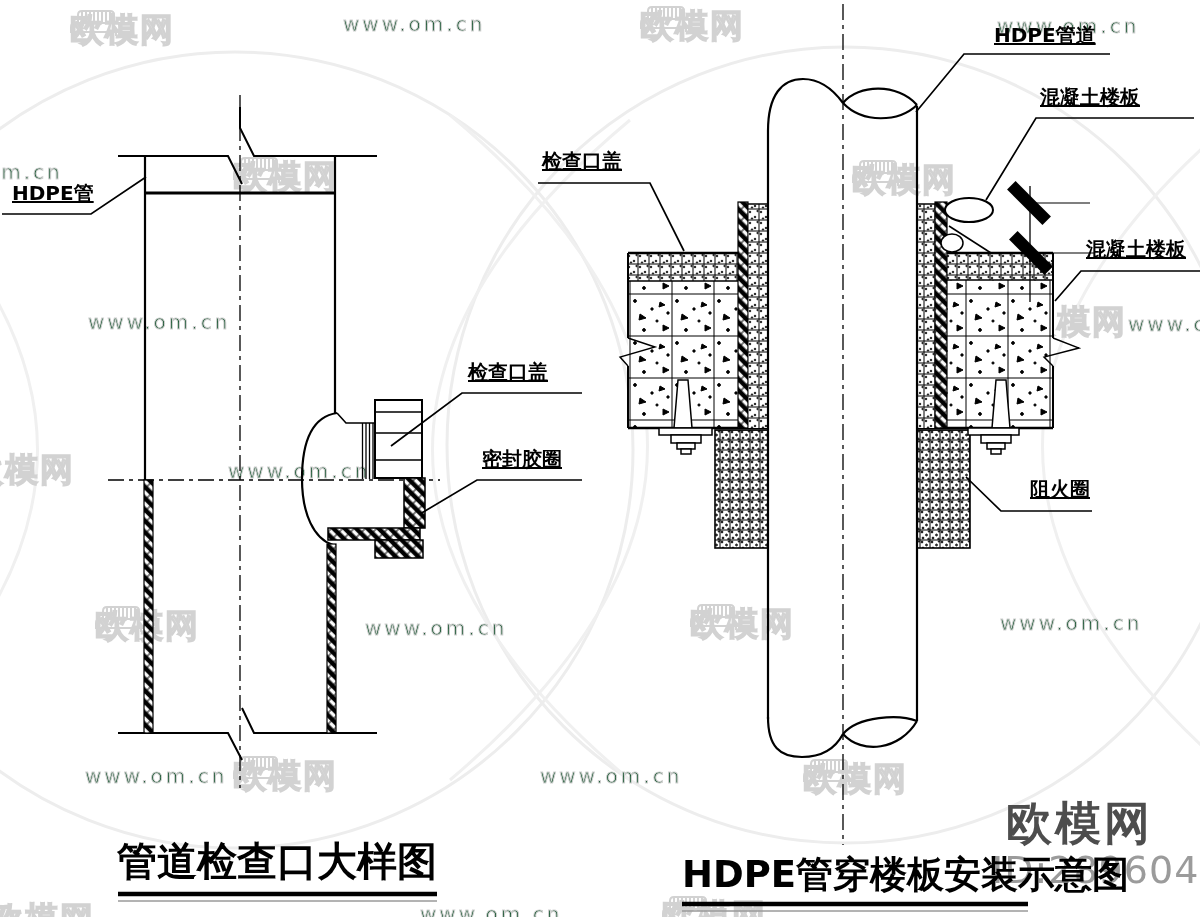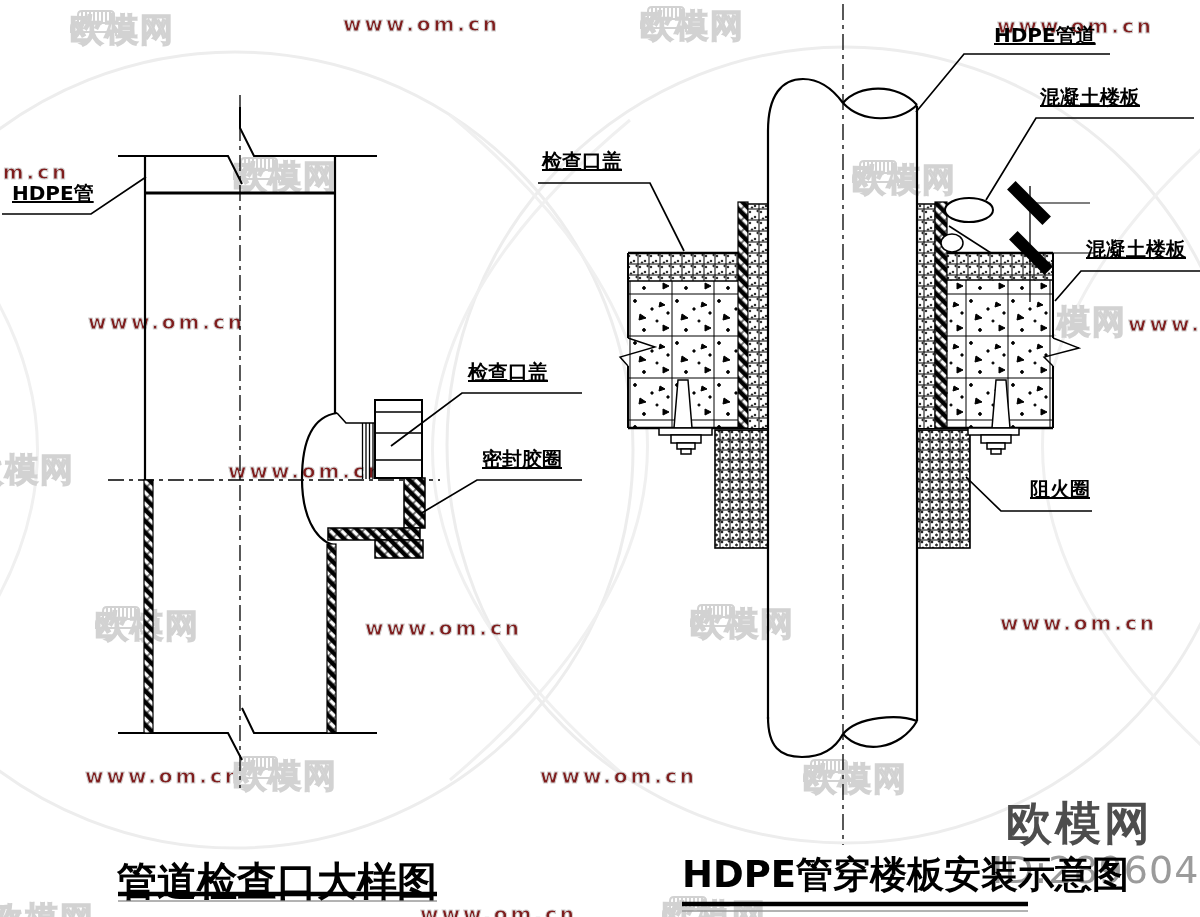--- a/index.html
+++ b/index.html
@@ -2,32 +2,32 @@
 <html><head>
 <meta charset="utf-8">
 <style>
   html,body{margin:0;padding:0;background:#fff;}
   #stage{position:relative;width:1200px;height:917px;overflow:hidden;background:#fff;
          font-family:"DejaVu Sans","Liberation Sans",sans-serif;}
   #stage svg{position:absolute;left:0;top:0;}
   .layer{position:absolute;left:0;top:0;width:1200px;height:917px;}
 
   
-  .wm-url{position:absolute;font-size:20px;font-weight:bold;letter-spacing:3px;
-          color:#7f1d1d;-webkit-text-stroke:1px #d2d2d2;white-space:nowrap;text-align:center;}
+  .wm-url{position:absolute;font-size:20px;font-weight:normal;letter-spacing:3px;
+          color:#14532d;-webkit-text-stroke:1px #d2d2d2;white-space:nowrap;text-align:center;}
   .wm-brand{position:absolute;display:flex;align-items:center;gap:6px;white-space:nowrap;}
   .wm-brand .zh{font-size:33px;font-weight:bold;letter-spacing:2px;
           color:#efefef;-webkit-text-stroke:1.4px #d2d2d2;}
   .sofa{width:52px;height:30px;flex:0 0 auto;}
 
   
   .lbl{position:absolute;font-size:20px;font-weight:600;color:#000;line-height:1.05;
        white-space:nowrap;font-family:"DejaVu Sans","Liberation Sans",sans-serif;text-decoration:underline;}
   .title{position:absolute;font-weight:600;color:#000;white-space:nowrap;line-height:1.0;}
-  #title-left{left:116px;top:841px;width:322px;font-size:40px;text-align:center;letter-spacing:0px;margin-top:20px;}
+  #title-left{left:116px;top:841px;width:322px;font-size:40px;text-align:center;letter-spacing:0px;}
   #title-right{left:682px;top:856px;font-size:37px;letter-spacing:0px;}
 
   
   #corner-brand{position:absolute;left:1006px;top:793px;font-size:46px;font-weight:600;
                 letter-spacing:3px;color:#4d4d4d;}
   #corner-id{position:absolute;left:992px;top:848px;font-size:38px;color:#9b9b9b;letter-spacing:1px;}
 </style>
 </head>
 <body>
 

